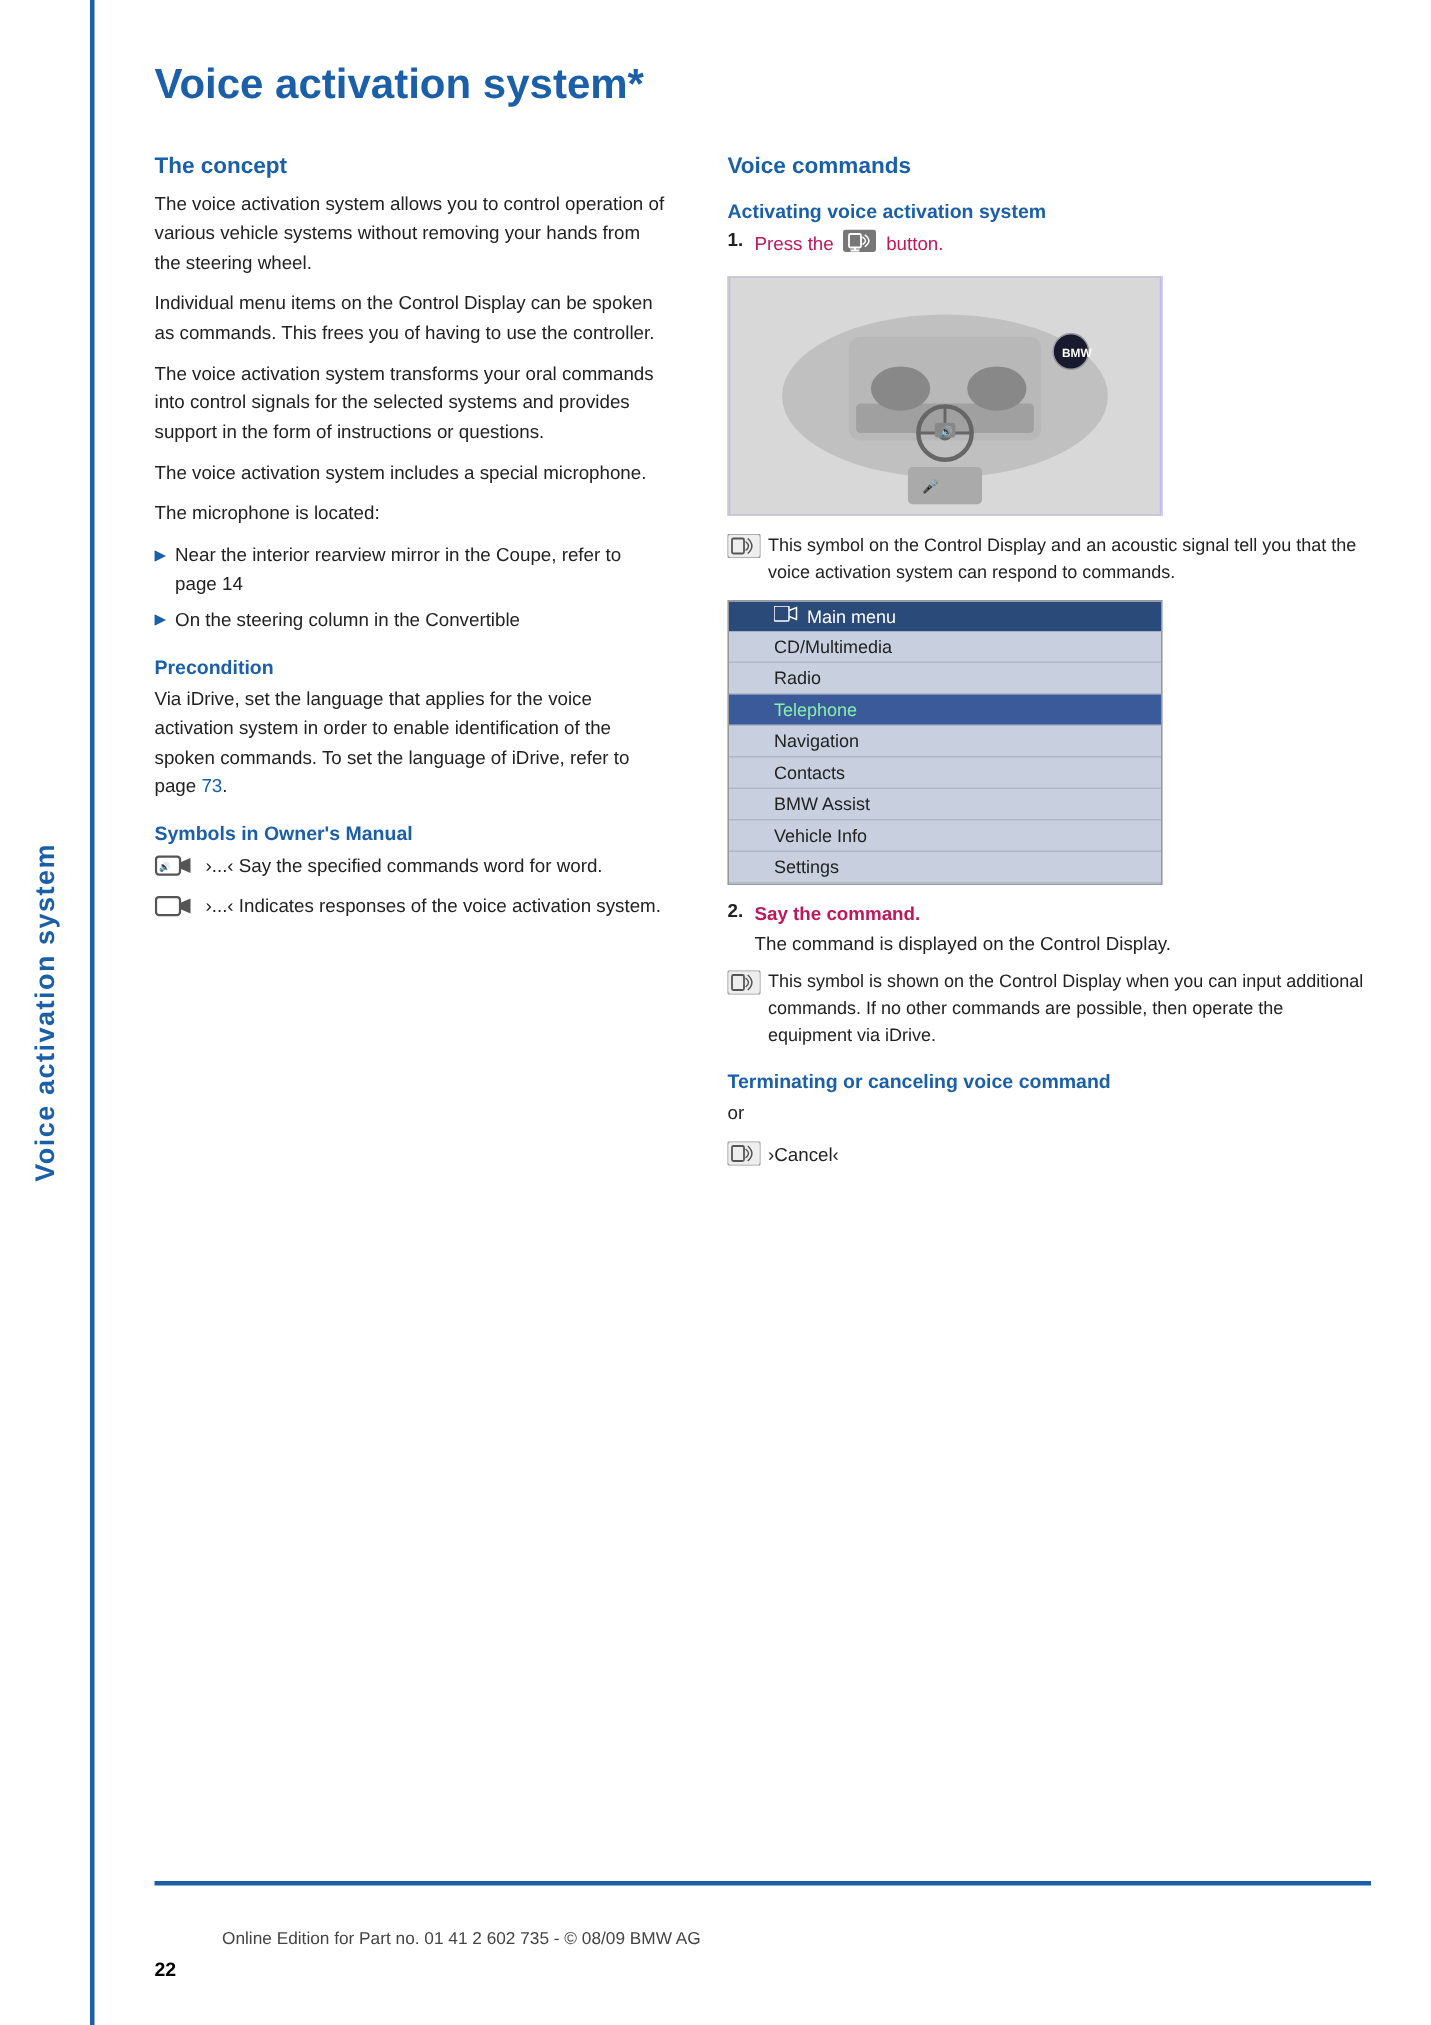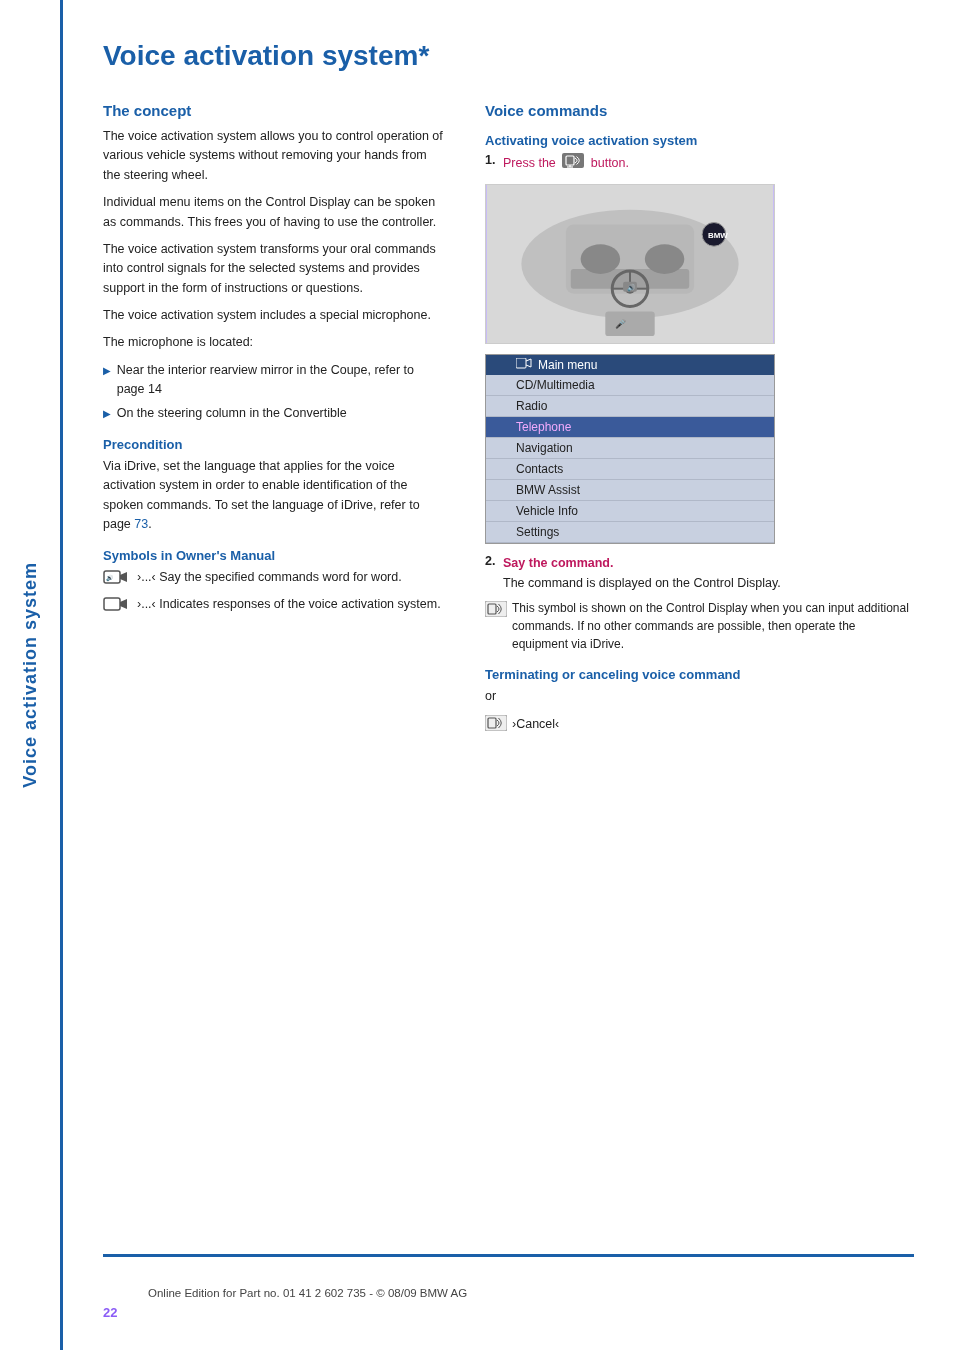--- a/index.html
+++ b/index.html
@@ -193,21 +193,21 @@
 
     .menu-item {
       font-size: 12px;
       padding: 3px 8px 3px 30px;
       border-bottom: 1px solid #b0b8c8;
       color: #222;
     }
 
     .menu-item.highlighted {
       background: #3a5a9a;
-      color: #f0abfc;
+      color: #86efac;
     }
 
     .step-row {
       display: flex;
       align-items: flex-start;
       margin-bottom: 6px;
     }
 
     .step-num {
       font-size: 12.5px;
@@ -237,21 +237,21 @@
       margin-top: 20px;
       padding-top: 8px;
       display: flex;
       align-items: center;
       gap: 15px;
     }
 
     .page-number {
       font-size: 13px;
       font-weight: bold;
-      color: #8b5cf6;
+      color: #000000;
       min-width: 30px;
       margin-top: 40px;
     }
 
     .footer-text {
       font-size: 11.5px;
       color: #444;
     }
   </style>
 </head>
@@ -366,20 +366,31 @@
             <text x="224" y="54" font-size="8" fill="#fff" font-weight="bold">BMW</text>
 
             <ellipse cx="180" cy="75" rx="20" ry="15" fill="#888"></ellipse>
             <ellipse cx="115" cy="75" rx="20" ry="15" fill="#888"></ellipse>
 
             <rect x="120" y="128" width="50" height="25" rx="3" fill="#aaa"></rect>
             <text x="130" y="144" font-size="9" fill="#555">🎤</text>
           </svg>
         </div>
 
+        <div class="caption-text">
+          <span style="flex-shrink:0; margin-right:5px; margin-top:2px;">
+            <svg width="22" height="16" viewBox="0 0 22 16">
+              <rect x="0" y="0" width="22" height="16" rx="2" fill="#eee" stroke="#999" stroke-width="1"></rect>
+              <rect x="3" y="3" width="8" height="10" rx="1" fill="none" stroke="#555" stroke-width="1.2"></rect>
+              <path d="M12,5 Q16,8 12,11" stroke="#555" stroke-width="1" fill="none"></path>
+              <path d="M13.5,3 Q19,8 13.5,13" stroke="#555" stroke-width="1" fill="none"></path>
+            </svg>
+          </span>
+          <span>This symbol on the Control Display and an acoustic signal tell you that the voice activation system can respond to commands.</span>
+        </div>
 
         <div class="menu-screenshot">
           <div class="menu-header">
             <svg width="16" height="14" viewBox="0 0 16 14">
               <rect x="0" y="0" width="10" height="10" rx="1" fill="none" stroke="#fff" stroke-width="1"></rect>
               <path d="M10,3 L15,1 L15,9 L10,7" stroke="#fff" fill="none" stroke-width="1"></path>
             </svg>
             <span>Main menu</span>
           </div>
           <div class="menu-items">

